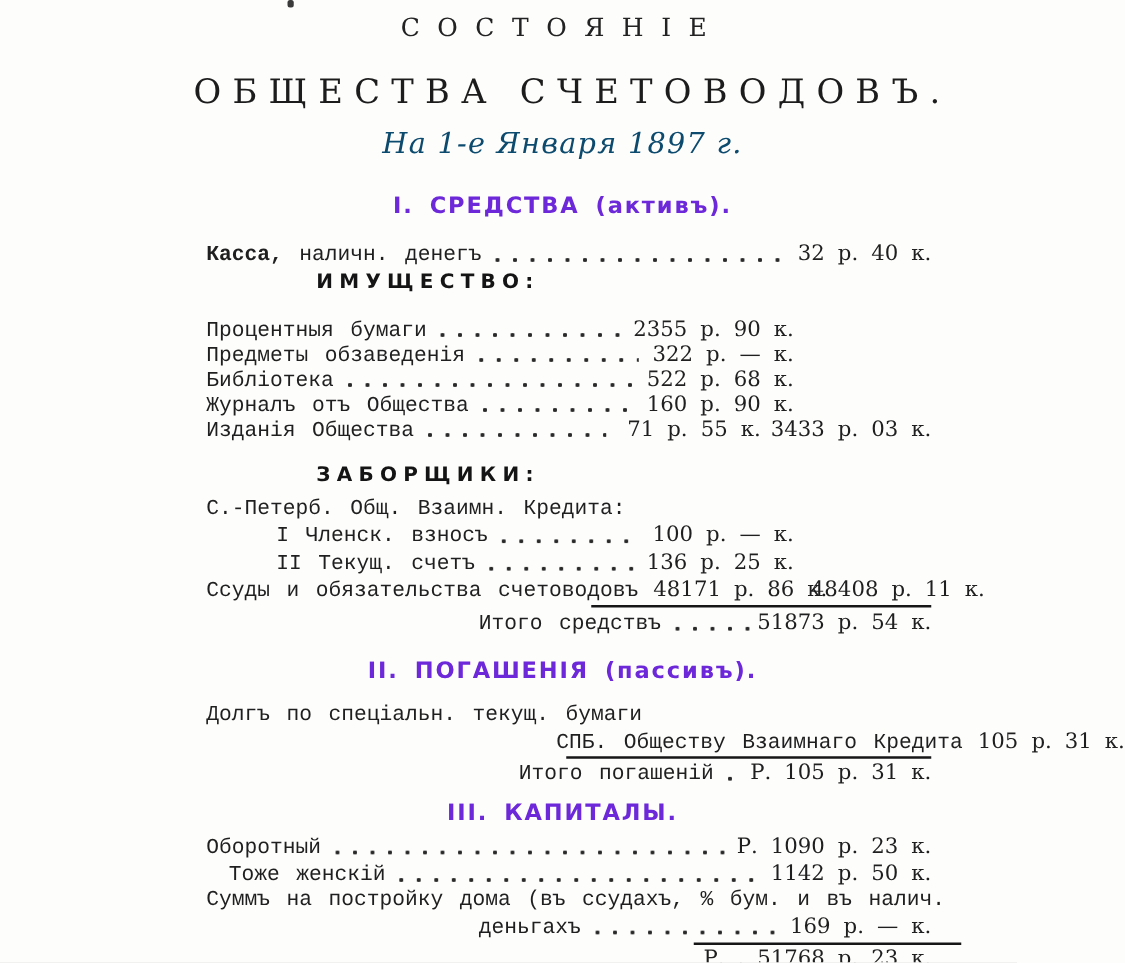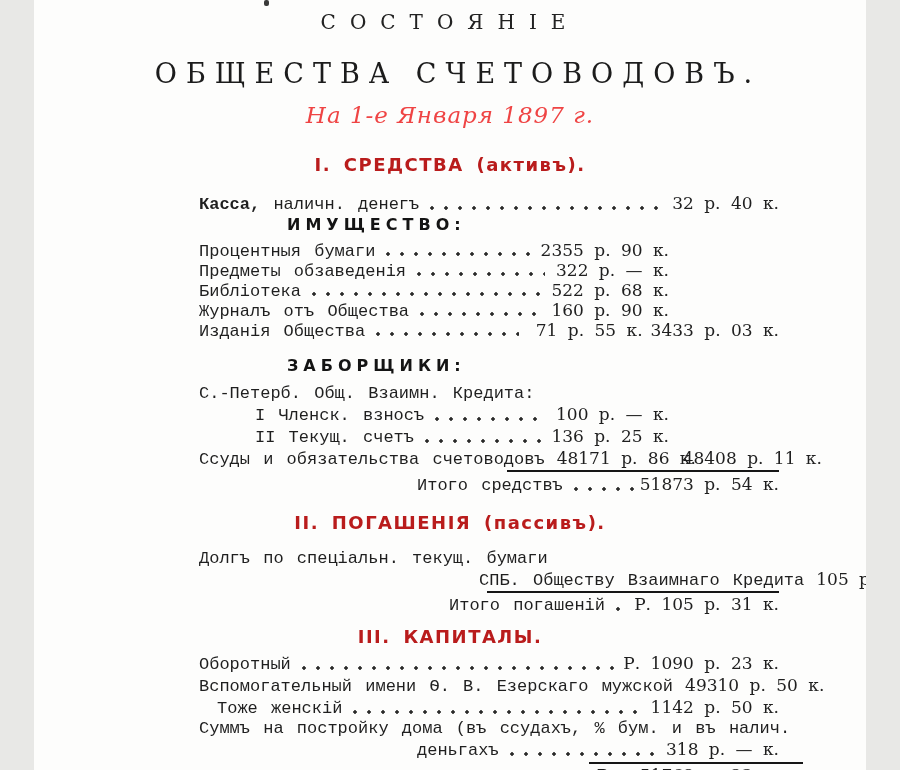--- a/index.html
+++ b/index.html
@@ -1,28 +1,28 @@
 <!DOCTYPE html>
 <html><head>
 <meta charset="utf-8">
 <style>
   html,body{margin:0;padding:0;background:#e8e8e6;}
   .page{
-    position:relative; width:832px; height:770px; margin:0 auto;
+    position:relative; width:900px; height:770px; margin:0 auto;
     background:#fdfdfc; overflow:hidden;
     font-family:"DejaVu Serif","Liberation Serif",serif;
     color:#1f1f1f; box-sizing:border-box; padding-top:8px;
   }
   .speck{position:absolute; left:230px; top:0; width:5px; height:6px; background:#3a3a3a; border-radius:2px;}
   .t1{margin:2px 0 0; text-align:center; font-size:20px; font-weight:normal; letter-spacing:14px; color:#222;}
   .t2{margin:24px 0 0; text-align:center; font-size:27px; font-weight:normal; letter-spacing:9px; color:#1c1c1c;padding-left:16px;}
-  .date{margin-top:13px; text-align:center; font-style:italic; font-size:23px; letter-spacing:1px; color:#ef4444;}
+  .date{margin-top:13px; text-align:center; font-style:italic; font-size:23px; letter-spacing:1px; color:#0c4a6e;}
   .sec-h{
     text-align:center; font-family:"DejaVu Sans","Liberation Sans",sans-serif;
-    font-weight:bold; font-size:18px; letter-spacing:1.5px; word-spacing:5px; color:#b91c1c;
+    font-weight:bold; font-size:18px; letter-spacing:1.5px; word-spacing:5px; color:#6d28d9;
   }
   .sec-h.s1{margin-top:26px;}
   .sec-h.s2{margin-top:16px;}
   .sec-h.s3{margin-top:10px;}
   .content{margin-left:165px; width:580px; font-size:17px; line-height:20px;}
   .row{display:flex; align-items:baseline; word-spacing:3px; white-space:nowrap;}
   .lbl{white-space:nowrap;font-family:Liberation Mono, monospace;}
   .leader{
     flex:1 1 auto; align-self:flex-end; height:6px; margin:0 6px 4px 6px;
     background-image:radial-gradient(circle,#2a2a2a 1.5px,transparent 1.9px);
@@ -35,21 +35,21 @@
   .sub-h{
     font-family:"DejaVu Sans","Liberation Sans",sans-serif; font-weight:bold;
     font-size:16px; letter-spacing:5px; margin-left:88px; color:#141414;
   }
   .sub-h.m1{}
   .sub-h.m2{margin-top:15px;}
   .mt18{margin-top:18px;}
   .mt8{margin-top:8px;}
   .mt6{margin-top:6px;}
   .mt16{margin-top:16px;}
-  .items{margin-top:6px; line-height:19px;}
+  .items{margin-top:20px; line-height:19px;}
   .ind65{margin-left:56px;}
   .ind18{margin-left:18px;}
   .ind218{margin-left:218px;}
   .ind250{margin-left:250px;}
   .ind280{margin-left:280px;}
   .rule{border-top:2px solid #161616; height:0;}
   .rule1{margin-left:308px; width:272px; margin-top:0; margin-bottom:2px;}
   .rule2{margin-left:288px; width:292px; margin-bottom:1px;}
   .rule3{margin-left:390px; width:214px; margin-top:1px; margin-bottom:1px;}
   .final{justify-content:flex-end;}
@@ -163,36 +163,31 @@
 
   <div class="sec-h s3">III. КАПИТАЛЫ.</div>
 
   <div class="content">
     <div class="row mt6">
       <span class="lbl">Оборотный</span>
       <span class="leader"></span>
       <span class="amt2">Р. 1090 р. 23 к.</span>
     </div>
     <div class="row">
-      <span class="lbl">Вспомогательный имени Ѳ. В. Езерскаго мужской</span>
-      <span class="leader"></span>
-      <span class="amt2">49310 р. 50 к.</span>
-    </div>
-    <div class="row">
       <span class="lbl ind18">Тоже женскій</span>
       <span class="leader"></span>
       <span class="amt2">1142 р. 50 к.</span>
     </div>
     <div class="row">
       <span class="lbl">Суммъ на постройку дома (въ ссудахъ, % бум. и въ налич.</span>
     </div>
     <div class="row">
       <span class="lbl ind218">деньгахъ</span>
       <span class="leader"></span>
-      <span class="amt2">318 р. — к.</span>
+      <span class="amt2">169 р. — к.</span>
     </div>
     <div class="rule rule3"></div>
     <div class="row final">
       <span class="amt2">Р. . 51768 р. 23 к.</span>
     </div>
   </div>
 
 </div>
 
 </body></html>

